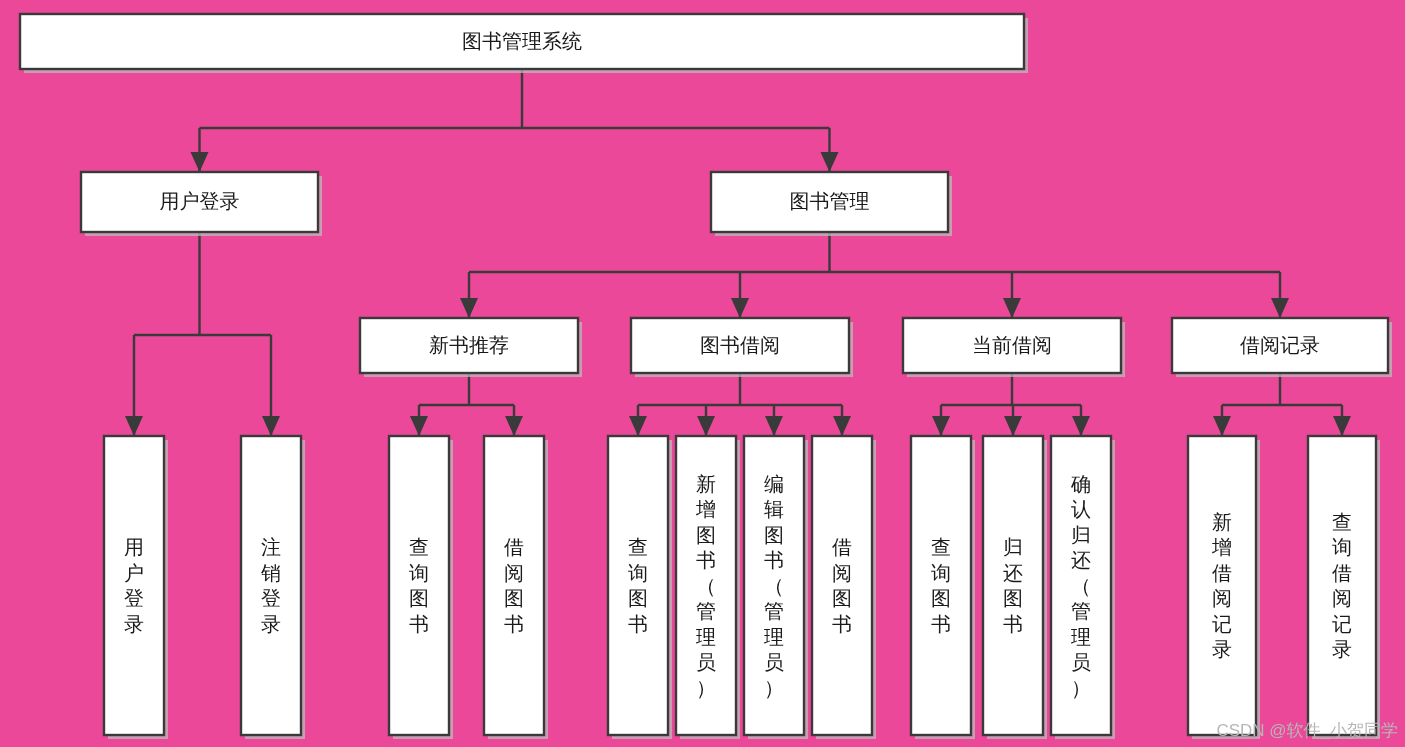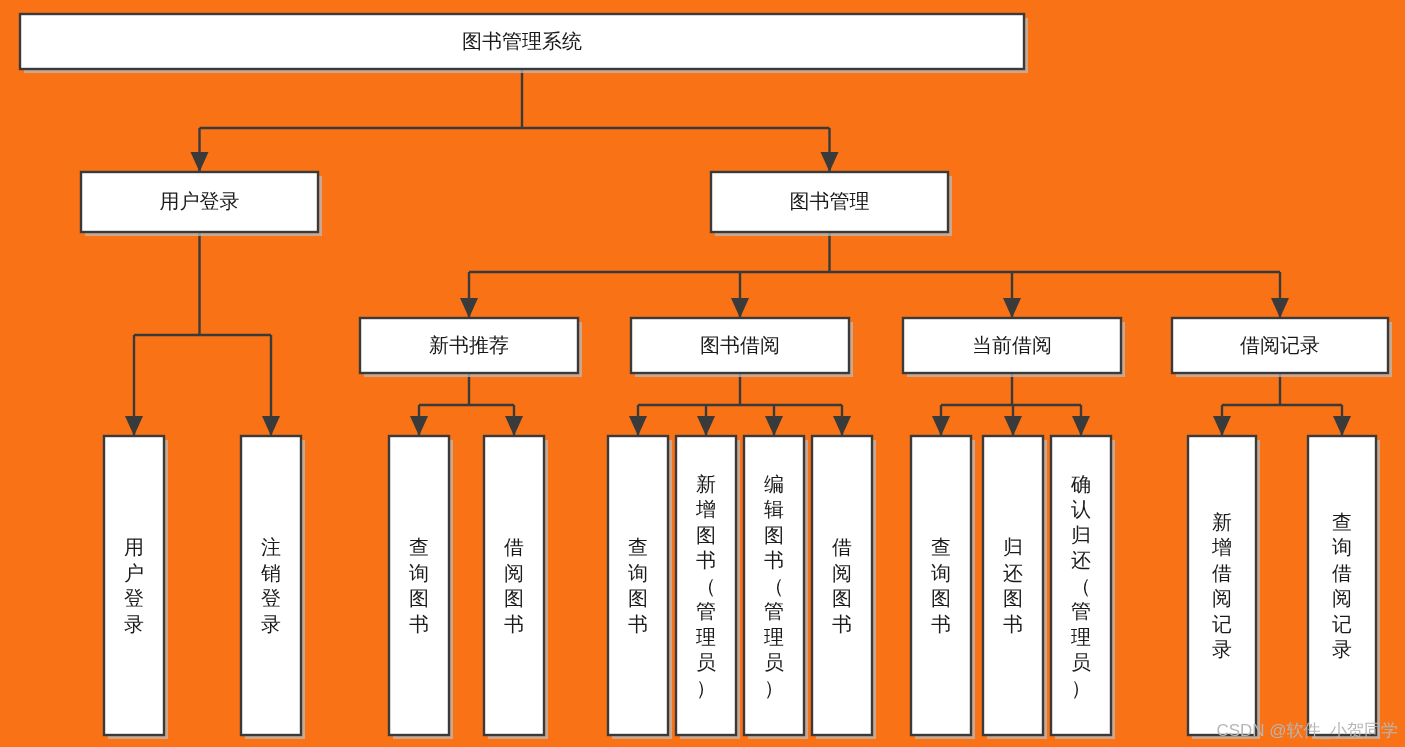--- a/index.html
+++ b/index.html
@@ -7,21 +7,21 @@
     padding: 0;
     background: #ffffff;
   }
   body {
     font-family: "Liberation Sans", "DejaVu Sans", sans-serif;
   }
   #diagram-root {
     position: relative;
     width: 1405px;
     height: 747px;
-    background: #f97316;
+    background: #ec4899;
     overflow: hidden;
   }
   svg#chart-svg {
     position: absolute;
     left: 0;
     top: 0;
     width: 1405px;
     height: 747px;
     display: block;
   }

